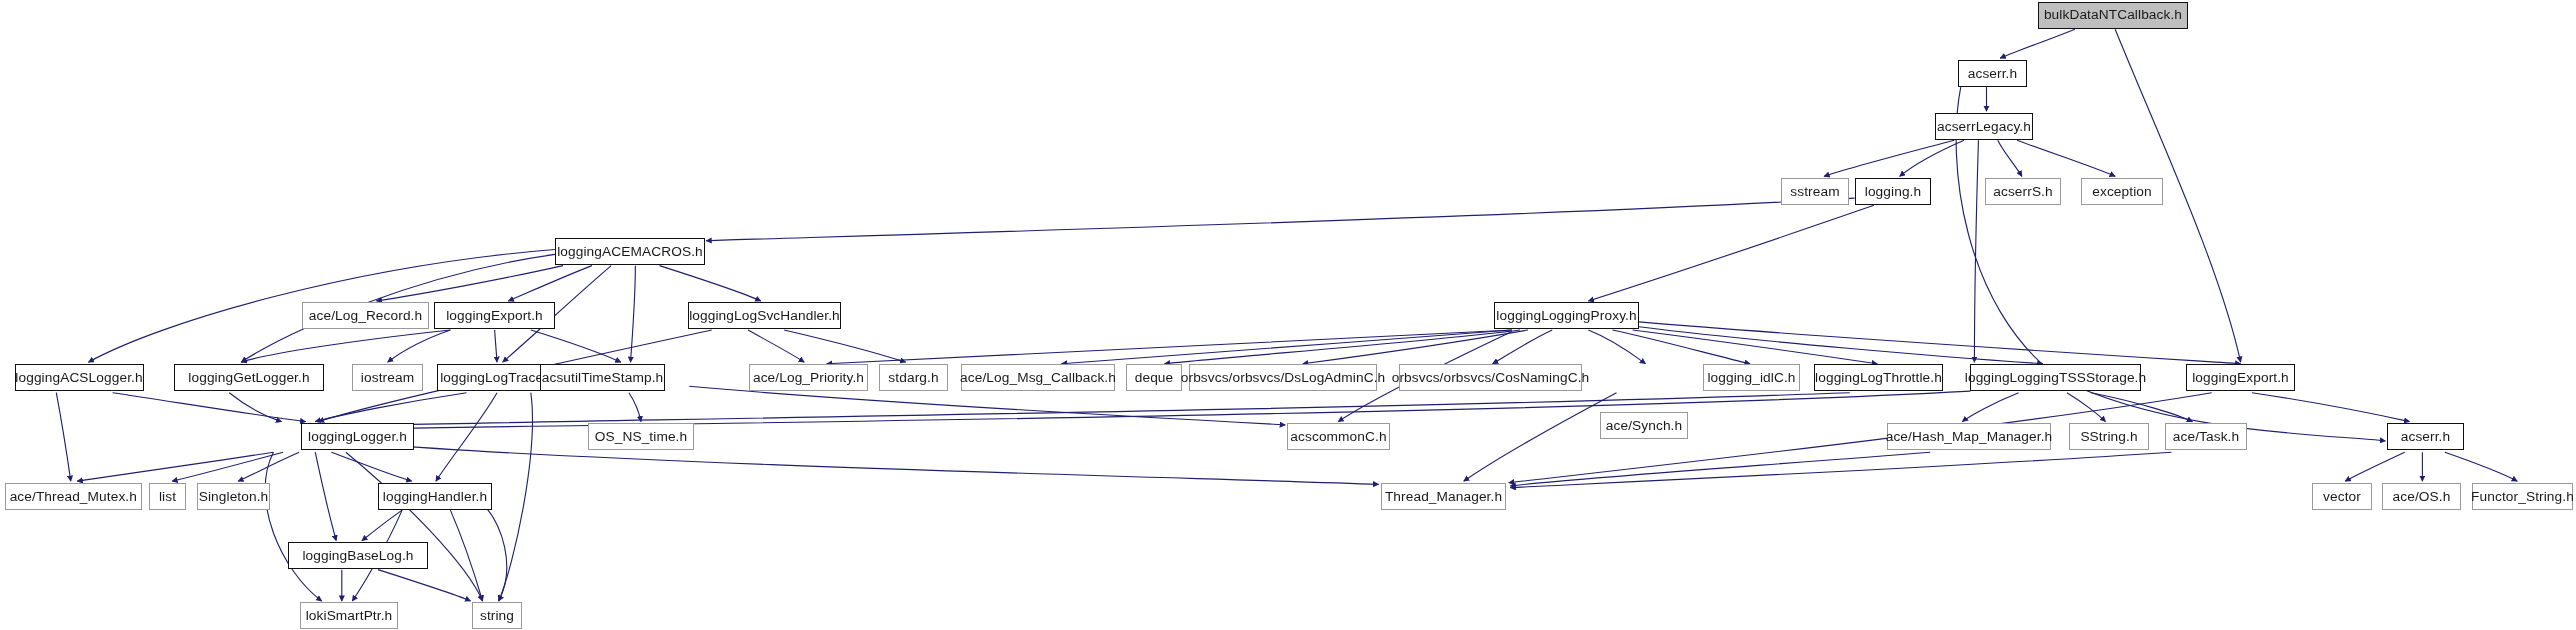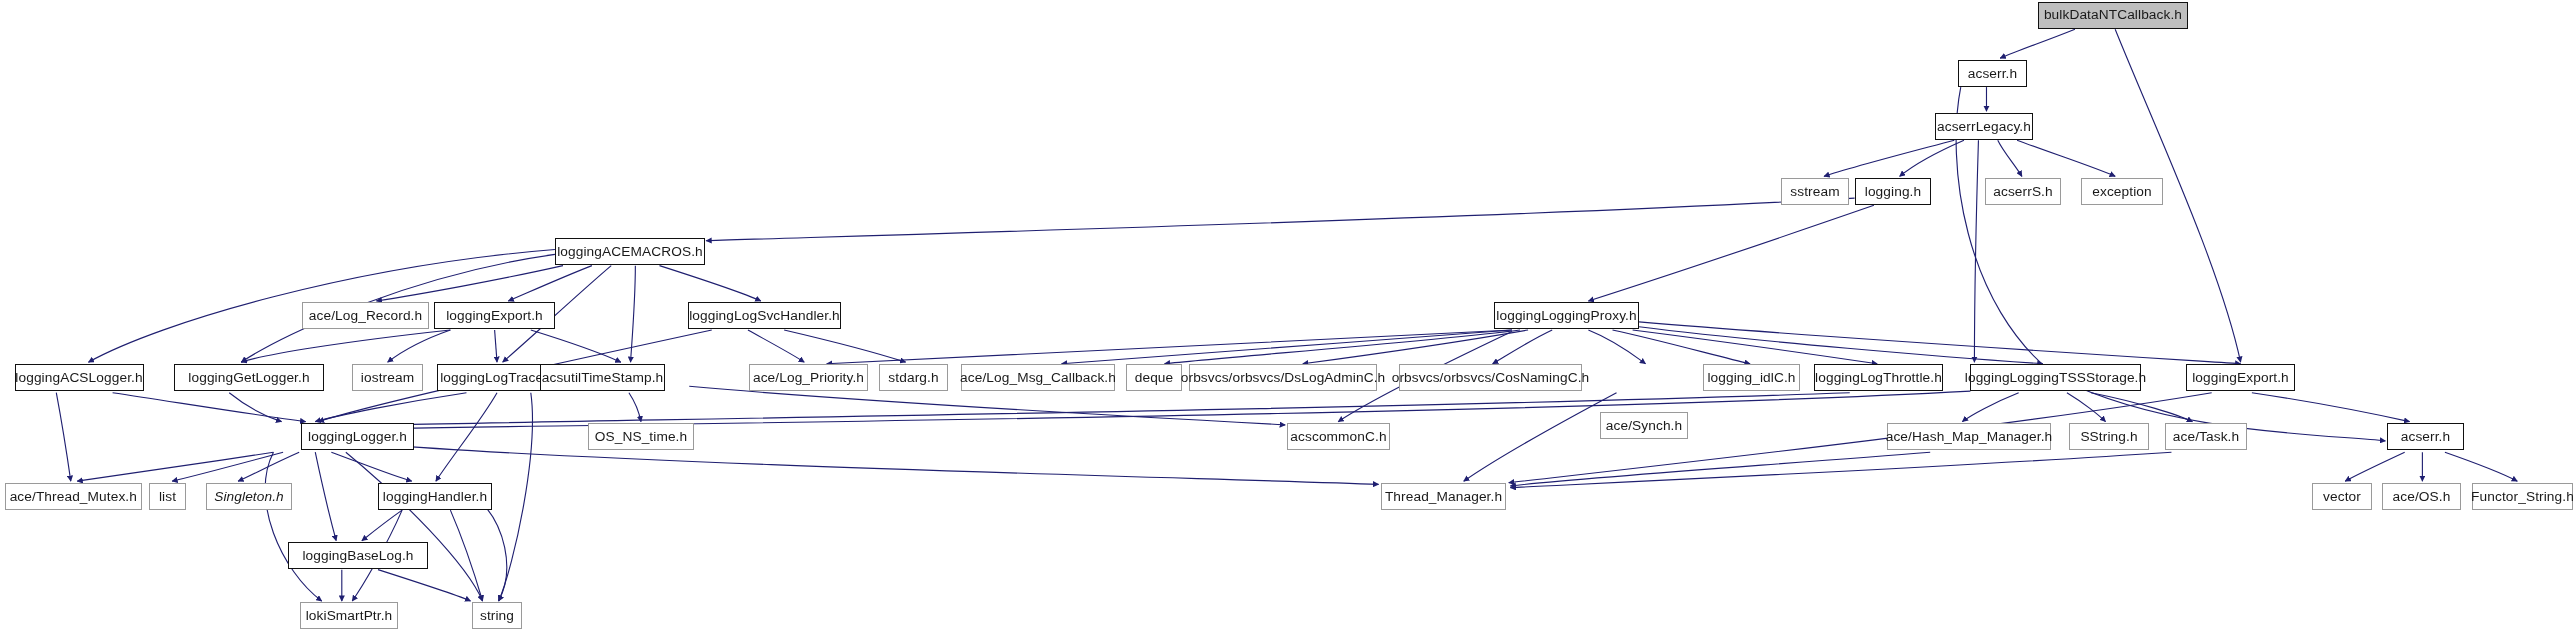--- a/index.html
+++ b/index.html
@@ -245,21 +245,21 @@
       </div>
       <div class="node strong" style="left: 2387px; top: 423px; width: 77px;">
         <span class="node-label">acserr.h</span>
       </div>
       <div class="node " style="left: 4.8px; top: 483px; width: 137px;">
         <span class="node-label">ace/Thread_Mutex.h</span>
       </div>
       <div class="node " style="left: 149px; top: 483px; width: 37px;">
         <span class="node-label">list</span>
       </div>
-      <div class="node " style="left: 206px; top: 483px; width: 86px; font-style: italic;">
+      <div class="node " style="left: 197px; top: 483px; width: 73px;">
         <span class="node-label">Singleton.h</span>
       </div>
       <div class="node strong" style="left: 378px; top: 483px; width: 114px;">
         <span class="node-label">loggingHandler.h</span>
       </div>
       <div class="node " style="left: 1381px; top: 483px; width: 125px;">
         <span class="node-label">Thread_Manager.h</span>
       </div>
       <div class="node " style="left: 2312px; top: 483px; width: 60px;">
         <span class="node-label">vector</span>

